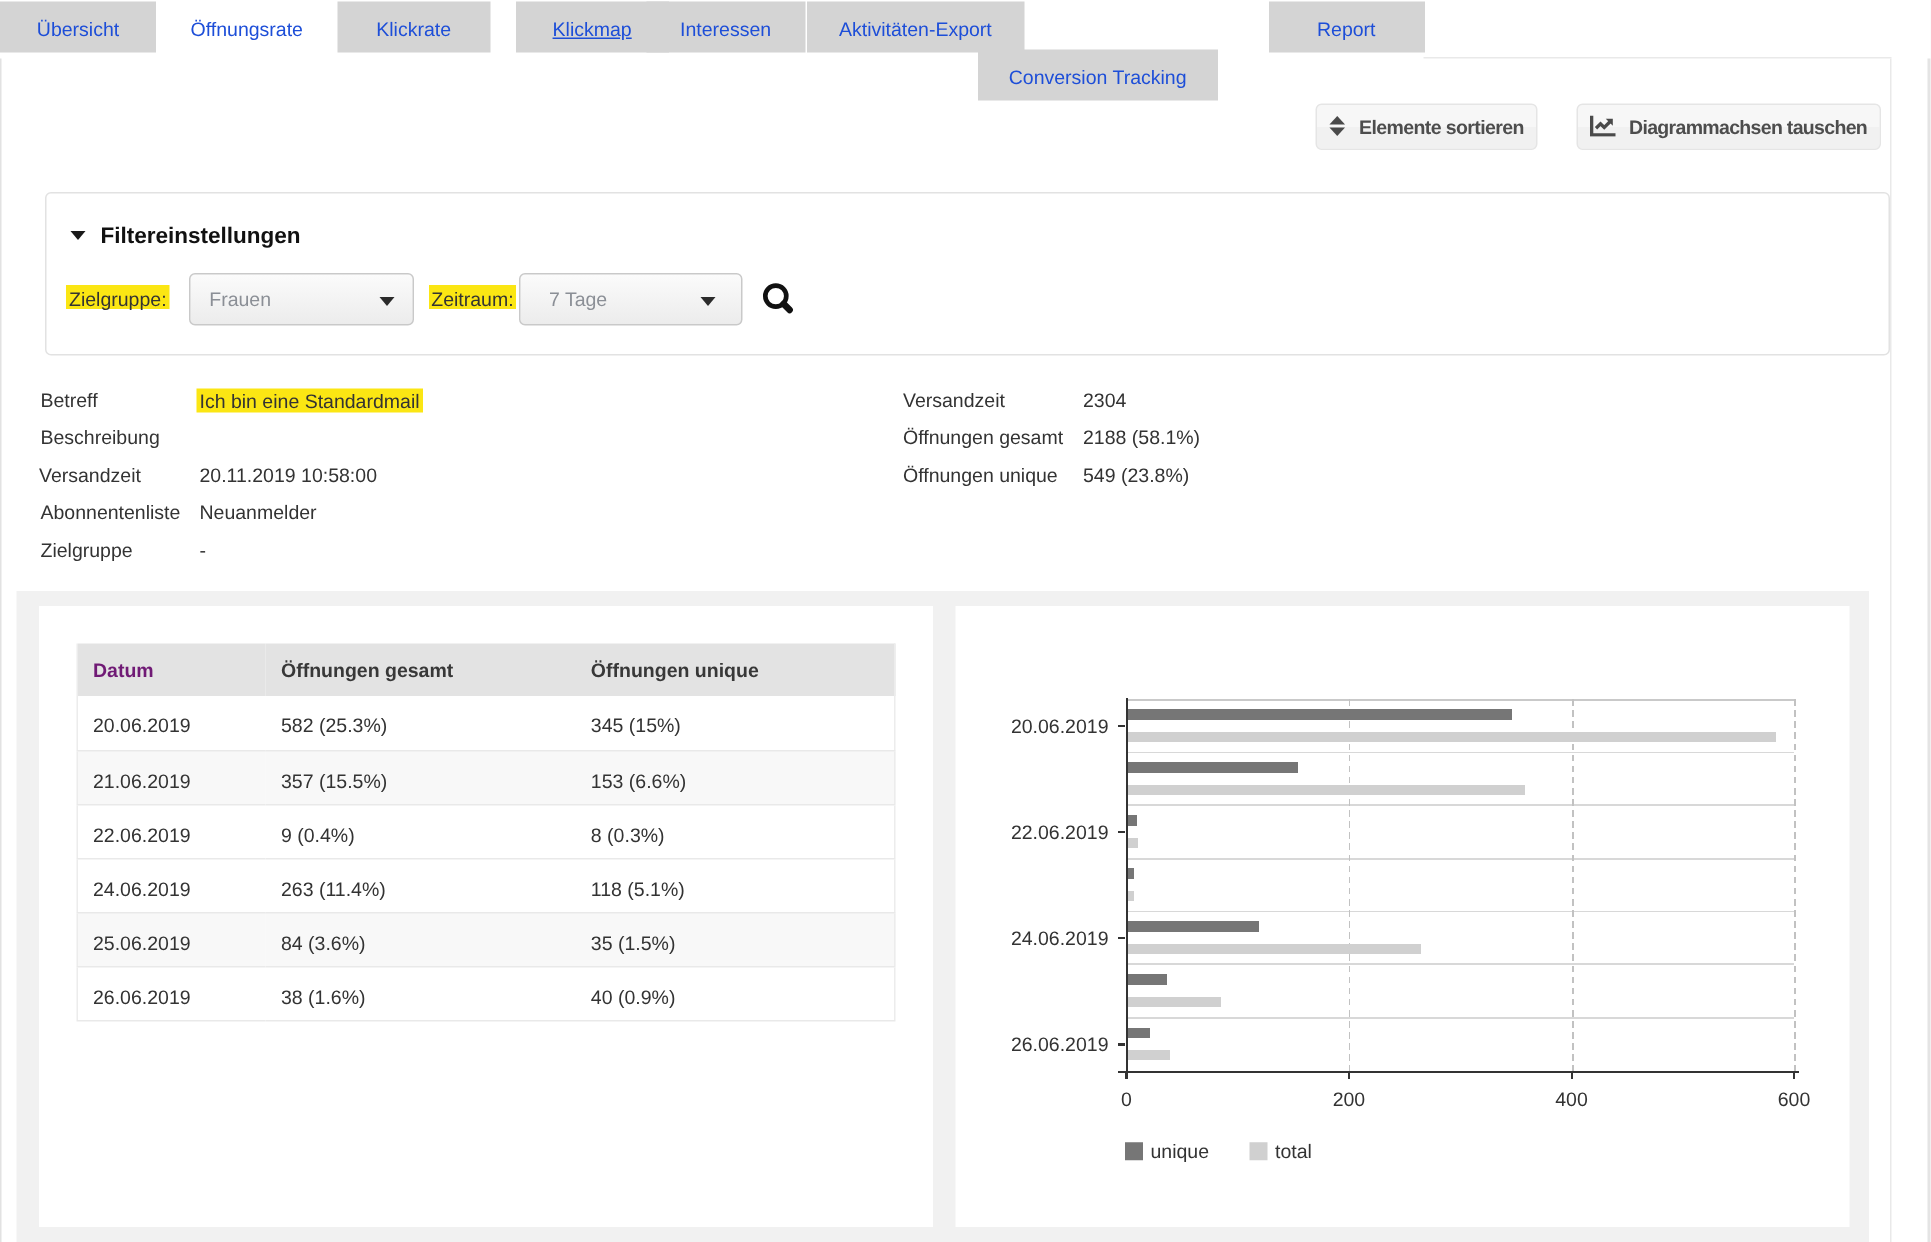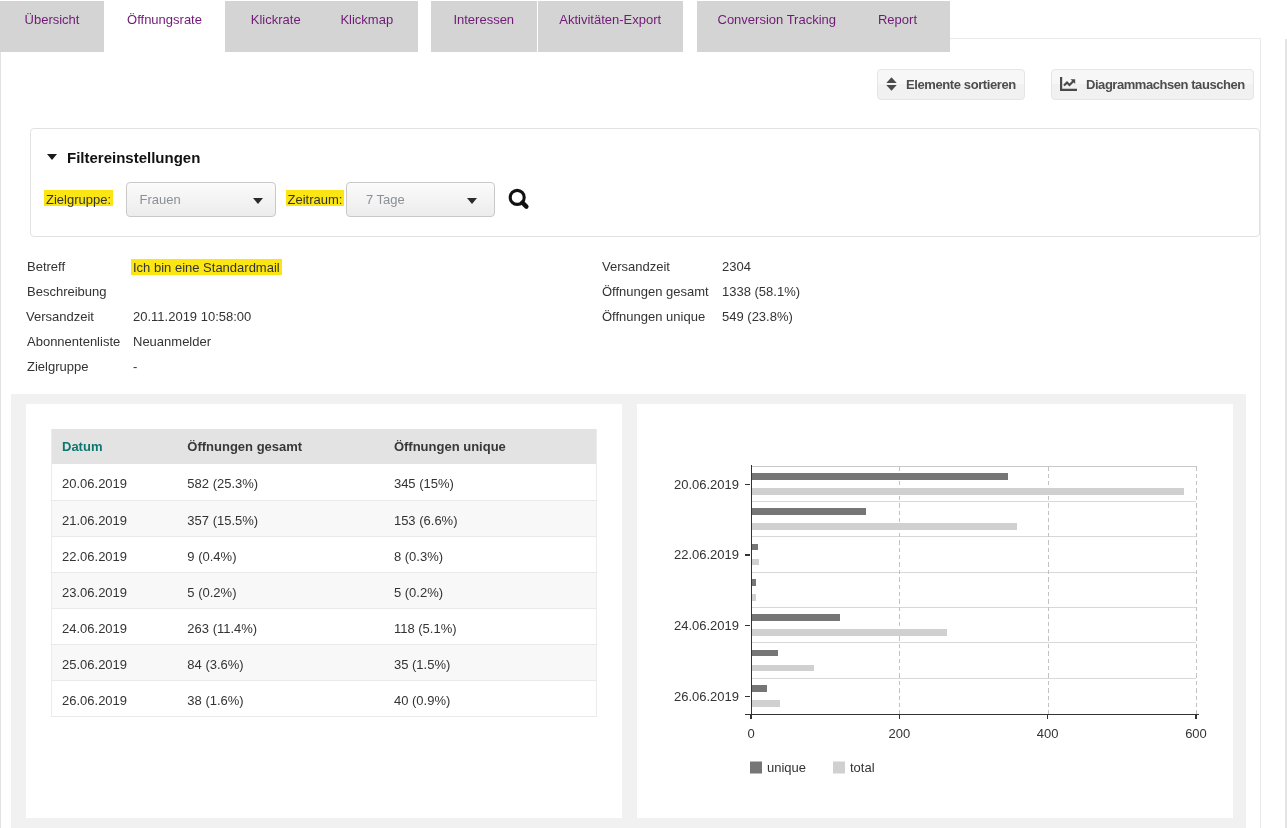--- a/index.html
+++ b/index.html
@@ -1,19 +1,19 @@
 <!DOCTYPE html>
 <html><head>
 <meta charset="utf-8">
 <style>
 *{margin:0;padding:0;box-sizing:border-box}
 html,body{width:1287px;height:828px;overflow:hidden;background:#fff;
   font-family:"Liberation Sans",sans-serif;font-size:13px;color:#333;}
 .abs{position:absolute}
-.tab{position:absolute;top:1px;height:51px;background:#d4d4d4;color:#701a75;
+.tab{position:absolute;top:1px;height:34px;background:#d4d4d4;color:#1d4ed8;
   font-size:13px;line-height:37px;text-align:center;}
 .tab.active{background:#fff;}
 .btn{position:absolute;top:69px;height:31px;background:linear-gradient(#f7f7f7 0,#f7f7f7 50%,#f1f1f1 50%,#f1f1f1 100%);
   border:1px solid #e5e5e5;border-radius:4px;color:#4d4d4d;font-weight:bold;
   font-size:13px;}
 .lbl{position:absolute;height:16px;line-height:16px;}
 .hl{background:#fbe613;padding:2px;}
 .sel{position:absolute;top:182px;width:150px;height:35px;background:linear-gradient(#fbfbfb,#ececec);
   border:1px solid #c9c9c9;border-radius:4px;color:#8b8f96;font-size:13px;
   line-height:33px;}
@@ -24,24 +24,24 @@
 <body>
 
 <div class="abs" style="left:0;top:39px;width:1px;height:789px;background:#e2e2e2"></div>
 <div class="abs" style="left:1260px;top:39px;width:1px;height:789px;background:#e9e9e9"></div>
 <div class="abs" style="left:1285px;top:39px;width:2px;height:789px;background:#e4e4e4"></div>
 <div class="abs" style="left:949px;top:38px;width:312px;height:1px;background:#e9e9e9"></div>
 
 <div class="tab" style="left:0;width:104px;">Übersicht</div>
 <div class="tab active" style="left:105.5px;width:118px;">Öffnungsrate</div>
 <div class="tab" style="left:225px;width:101.5px;">Klickrate</div>
-<div class="tab" style="left:316px;width:101.5px;">Klickmap</div>
+<div class="tab" style="left:344px;width:101.5px;text-decoration:underline;">Klickmap</div>
 <div class="tab" style="left:431px;width:105.5px;">Interessen</div>
 <div class="tab" style="left:538px;width:144.5px;">Aktivitäten-Export</div>
-<div class="tab" style="left:697px;width:159.5px;">Conversion Tracking</div>
+<div class="tab" style="left:652px;width:159.5px;margin-top:32px;">Conversion Tracking</div>
 <div class="tab" style="left:845.5px;width:104px;">Report</div>
 
 <div class="btn" style="left:877px;width:148px;"></div>
 <svg class="abs" style="left:885.5px;top:76.5px" width="11" height="14" viewBox="0 0 11 14">
   <path d="M0.3 6 L5.5 0.3 L10.7 6 Z" fill="#4a4a4a"></path>
   <path d="M0.3 8 L5.5 13.7 L10.7 8 Z" fill="#4a4a4a"></path>
 </svg>
 <div class="abs" style="left:906px;top:77px;font-weight:bold;color:#4d4d4d;letter-spacing:-0.4px">Elemente sortieren</div>
 <div class="btn" style="left:1051px;width:203px;"></div>
 <svg class="abs" style="left:1060px;top:77px" width="18" height="14" viewBox="0 0 18 14">
@@ -74,53 +74,48 @@
 
 <div class="lbl hl" style="left:131px;top:258.5px;padding:1px 2px;">Ich bin eine Standardmail</div>
 <div class="lbl" style="left:133px;top:309px;">20.11.2019 10:58:00</div>
 <div class="lbl" style="left:133px;top:334px;">Neuanmelder</div>
 <div class="lbl" style="left:133px;top:359px;">-</div>
 
 <div class="lbl" style="left:602px;top:259px;">Versandzeit</div>
 <div class="lbl" style="left:602px;top:284px;">Öffnungen gesamt</div>
 <div class="lbl" style="left:602px;top:309px;">Öffnungen unique</div>
 <div class="lbl" style="left:722px;top:259px;">2304</div>
-<div class="lbl" style="left:722px;top:284px;">1338 (58.1%)</div>
+<div class="lbl" style="left:722px;top:284px;">2188 (58.1%)</div>
 <div class="lbl" style="left:722px;top:309px;">549 (23.8%)</div>
 
 <div class="abs" style="left:11px;top:394px;width:1235px;height:434px;background:#f1f1f1;"></div>
 <div class="abs" style="left:26px;top:404px;width:596px;height:414px;background:#fff;"></div>
 <div class="abs" style="left:637px;top:404px;width:596px;height:414px;background:#fff;"></div>
 
 <table class="abs" style="left:51px;top:429px;width:546px;border-collapse:collapse;font-size:13px;color:#333;border-left:1px solid #ececec;border-right:1px solid #ececec;" cellspacing="0">
   <tbody>
       <tr style="height:35px;background:#e3e3e3;">
-    <th style="width:126px;text-align:left;padding-left:10px;color:#0f766e">Datum</th>
+    <th style="width:126px;text-align:left;padding-left:10px;color:#701a75">Datum</th>
     <th style="width:207px;text-align:left;padding-left:10px;color:#383838">Öffnungen gesamt</th>
     <th style="width:213px;text-align:left;padding-left:10px;color:#383838">Öffnungen unique</th>
   </tr>
   <tr style="height:36px;border-bottom:1px solid #e9e9e9;">
     <td style="padding:4px 0 0 10px">20.06.2019</td>
         <td style="padding:4px 0 0 10px">582 (25.3%)</td>
         <td style="padding:4px 0 0 10px">345 (15%)</td>
       </tr>
   <tr style="height:36px;border-bottom:1px solid #e9e9e9;background:#f8f8f8">
     <td style="padding:4px 0 0 10px">21.06.2019</td>
         <td style="padding:4px 0 0 10px">357 (15.5%)</td>
         <td style="padding:4px 0 0 10px">153 (6.6%)</td>
       </tr>
   <tr style="height:36px;border-bottom:1px solid #e9e9e9;">
     <td style="padding:4px 0 0 10px">22.06.2019</td>
         <td style="padding:4px 0 0 10px">9 (0.4%)</td>
         <td style="padding:4px 0 0 10px">8 (0.3%)</td>
-      </tr>
-  <tr style="height:36px;border-bottom:1px solid #e9e9e9;background:#f8f8f8">
-    <td style="padding:4px 0 0 10px">23.06.2019</td>
-        <td style="padding:4px 0 0 10px">5 (0.2%)</td>
-        <td style="padding:4px 0 0 10px">5 (0.2%)</td>
       </tr>
   <tr style="height:36px;border-bottom:1px solid #e9e9e9;">
     <td style="padding:4px 0 0 10px">24.06.2019</td>
         <td style="padding:4px 0 0 10px">263 (11.4%)</td>
         <td style="padding:4px 0 0 10px">118 (5.1%)</td>
       </tr>
   <tr style="height:36px;border-bottom:1px solid #e9e9e9;background:#f8f8f8">
     <td style="padding:4px 0 0 10px">25.06.2019</td>
         <td style="padding:4px 0 0 10px">84 (3.6%)</td>
         <td style="padding:4px 0 0 10px">35 (1.5%)</td>

